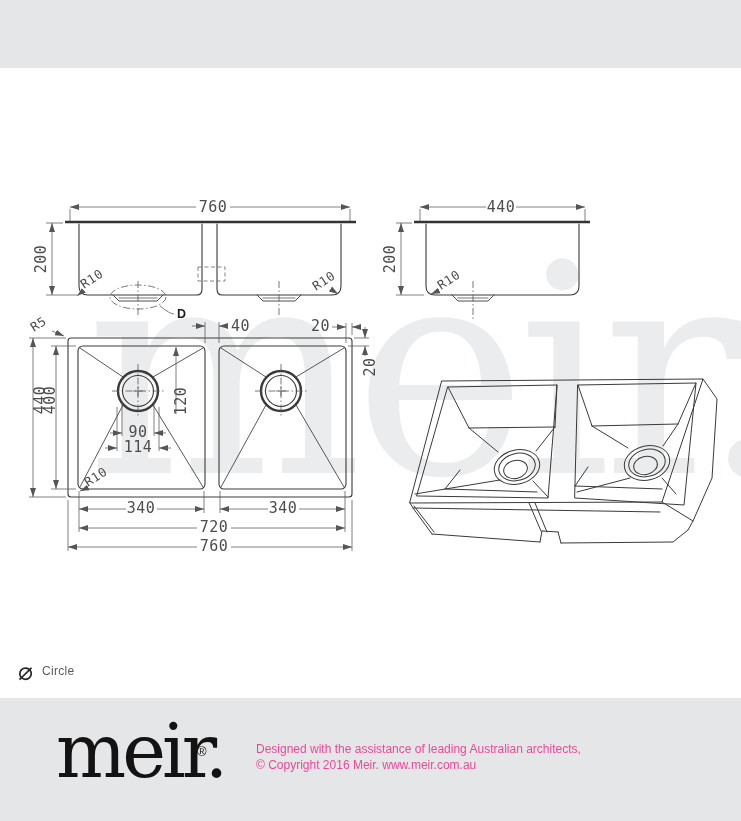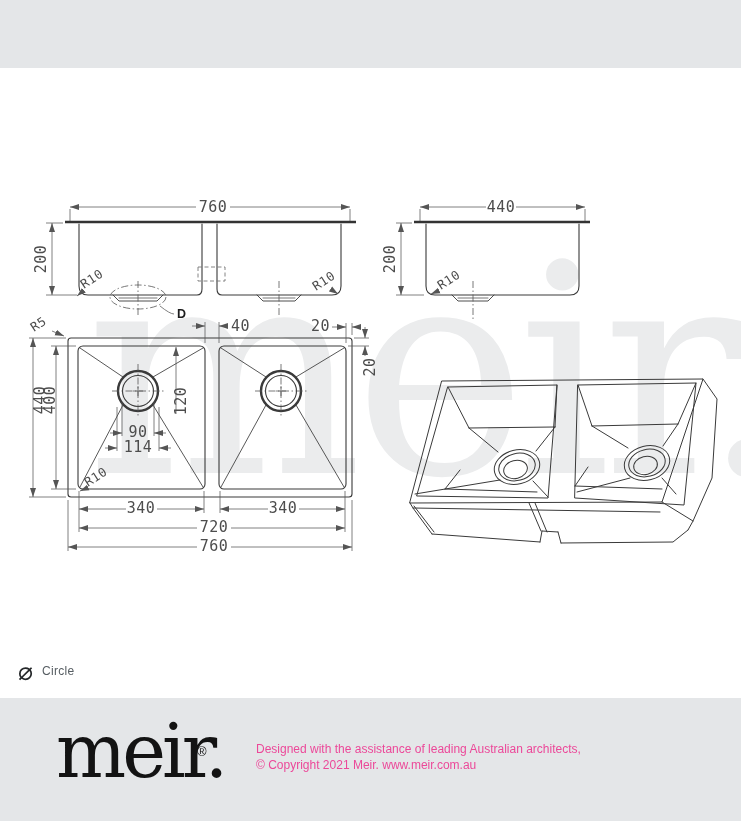--- a/index.html
+++ b/index.html
@@ -245,14 +245,14 @@
 <div class="legend">
   <span class="sym">⌀</span>
   <span class="lab">Circle</span>
 </div>
 
 <div class="band band-bottom"></div>
 <div class="logo">meir.</div>
 <div class="regmark">®</div>
 <div class="footer-text">
   <div>Designed with the assistance of leading Australian architects,</div>
-  <div>© Copyright 2021 Meir. www.meir.com.au</div>
+  <div>© Copyright 2016 Meir. www.meir.com.au</div>
 </div>
 
 </body></html>

